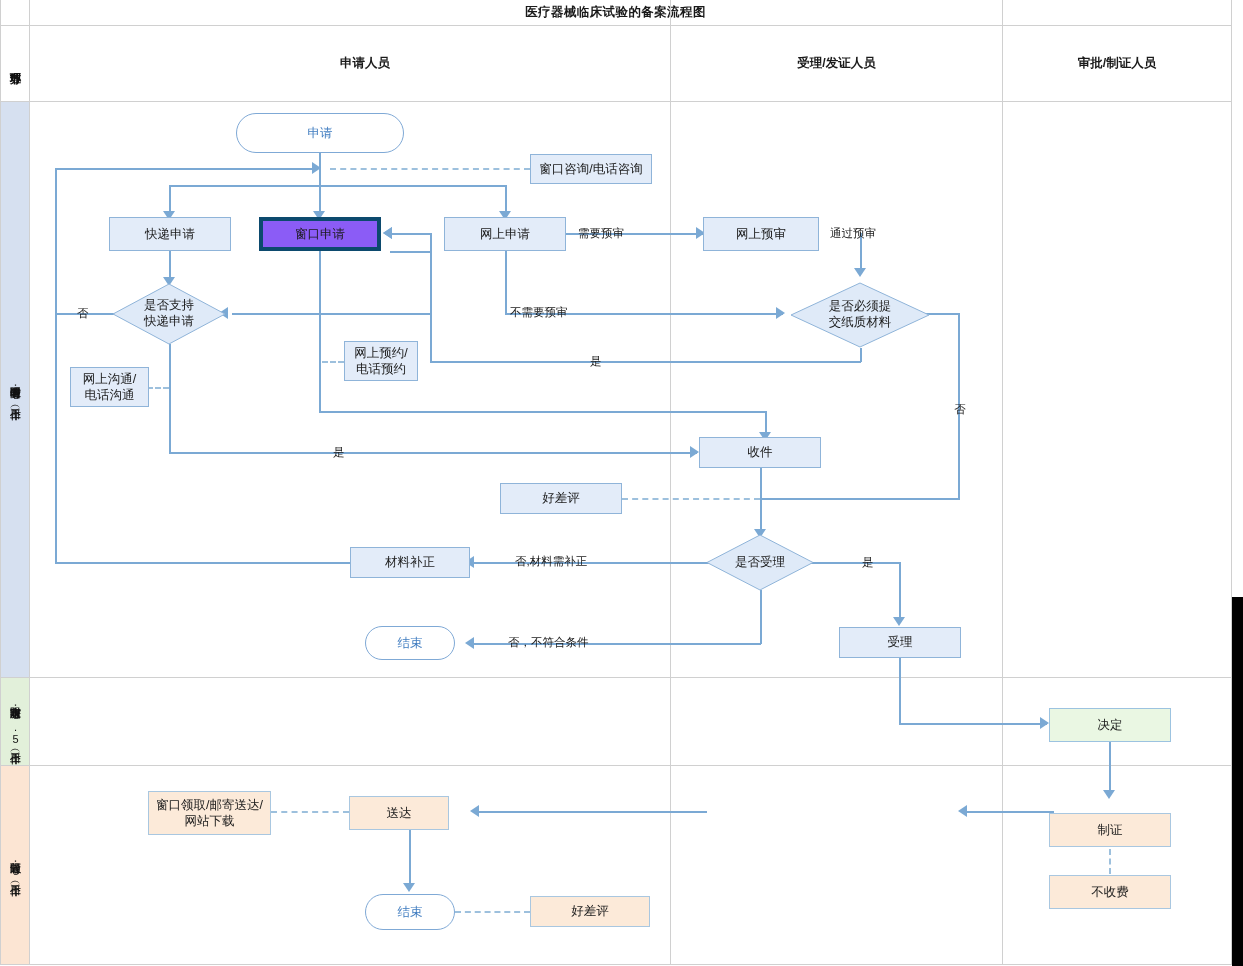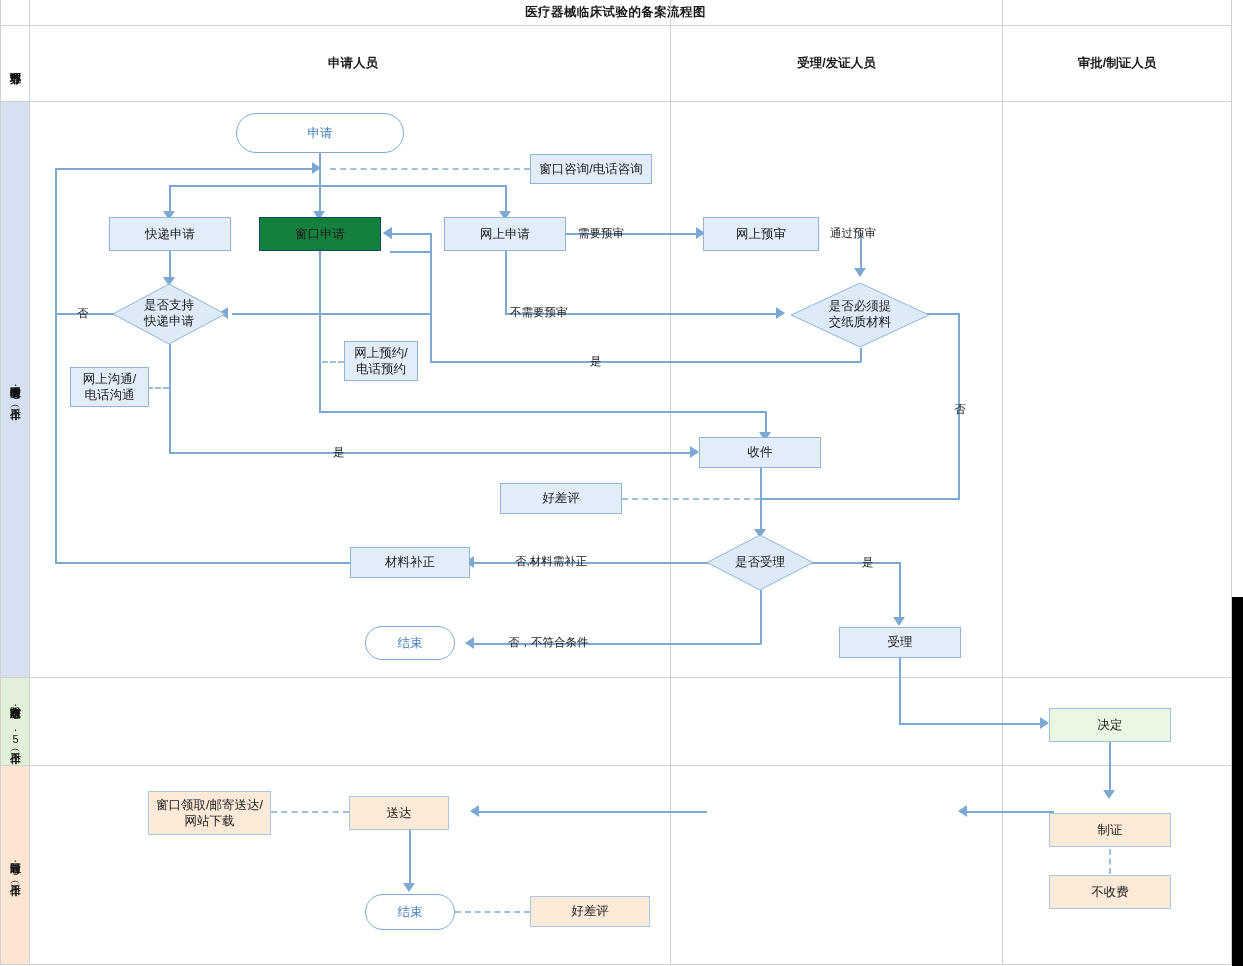--- a/index.html
+++ b/index.html
@@ -24,21 +24,21 @@
         color:#111;text-align:center;box-sizing:border-box;padding:2px 0;}
   .rail-hdr{background:#ffffff;font-weight:bold;}
   .rail-a{background:#d6e0f0;}
   .rail-b{background:#e2f0da;}
   .rail-c{background:#fce5d3;}
 
   
   .node{position:absolute;box-sizing:border-box;display:flex;align-items:center;justify-content:center;
         text-align:center;font-size:12.5px;color:#1a1a1a;line-height:1.3;}
   .rect{border:1px solid #8fb4d9;background:#e3ecf9;}
-  .rect-sel{border:1px solid #0c4a6e;background:#15803d;}
+  .rect-sel{border:4px solid #0c4a6e;background:#8b5cf6;}
   .rect-green{border:1px solid #9cc3e0;background:#eaf7e3;}
   .rect-orange{border:1px solid #a9c7e0;background:#fcead9;}
   .term{border:1px solid #7fa9d6;background:#ffffff;border-radius:22px;color:#3f7cc0;}
   .diamond{background:transparent;border:none;}
   .diamond > .dlabel{position:relative;z-index:2;font-size:12.5px;color:#1a1a1a;line-height:1.25;}
   .diamond > svg{position:absolute;left:0;top:0;}
 
   
   .ln{position:absolute;background:#7ba9d4;}
   .lnh{height:1.6px;}
@@ -69,21 +69,21 @@
   <div class="tbl-line h-line" style="top:677px;"></div>
   <div class="tbl-line h-line" style="top:765px;"></div>
   <div class="tbl-line h-line" style="top:964px;"></div>
   <div class="tbl-line v-line" style="left:0px;height:965px;"></div>
   <div class="tbl-line v-line" style="left:29px;height:965px;"></div>
   <div class="tbl-line v-line" style="left:670px;height:965px;"></div>
   <div class="tbl-line v-line" style="left:1002px;height:965px;"></div>
   <div class="tbl-line v-line" style="left:1231px;height:965px;"></div>
 
   <div class="rail rail-hdr" style="top:26px;height:75px;">办理环节</div>
-  <div class="hdr" style="left:33px;width:640px;">申请人员</div>
+  <div class="hdr" style="left:45px;width:640px;">申请人员</div>
   <div class="hdr" style="left:671px;width:331px;">受理/发证人员</div>
   <div class="hdr" style="left:1003px;width:228px;">审批/制证人员</div>
 
   <div class="rail rail-a" style="top: 102px; height: 575px; background: rgb(214, 224, 240);">申请与受理时限：0（个工作日）</div>
   <div class="rail rail-b" style="top: 678px; height: 87px; background: rgb(226, 240, 218);">审查与决定时限：0.5（个工作日）</div>
   <div class="rail rail-c" style="top: 766px; height: 198px; background: rgb(252, 229, 211);">颁证时限：0（个工作日）</div>
 
   <div class="ln lnv" style="left:319px;top:153px;height:16px;"></div>
 
   <div class="ln lnh" style="left:55px;top:168px;width:258px;"></div>

